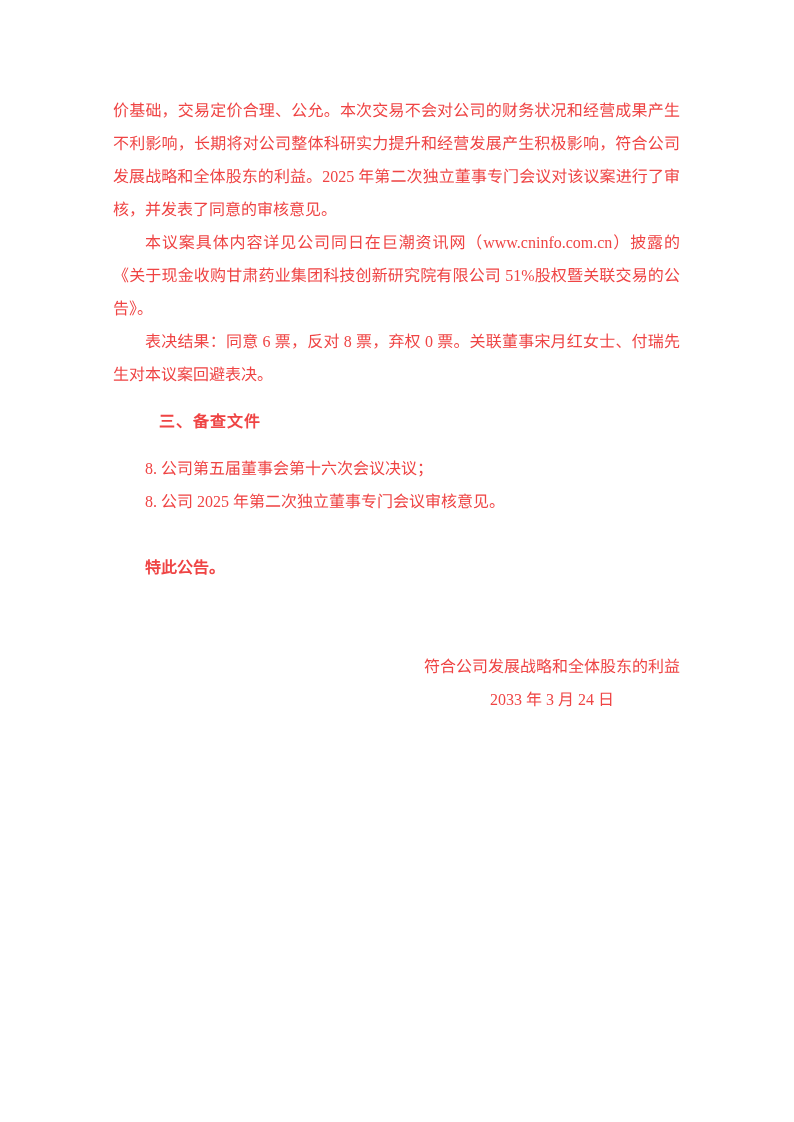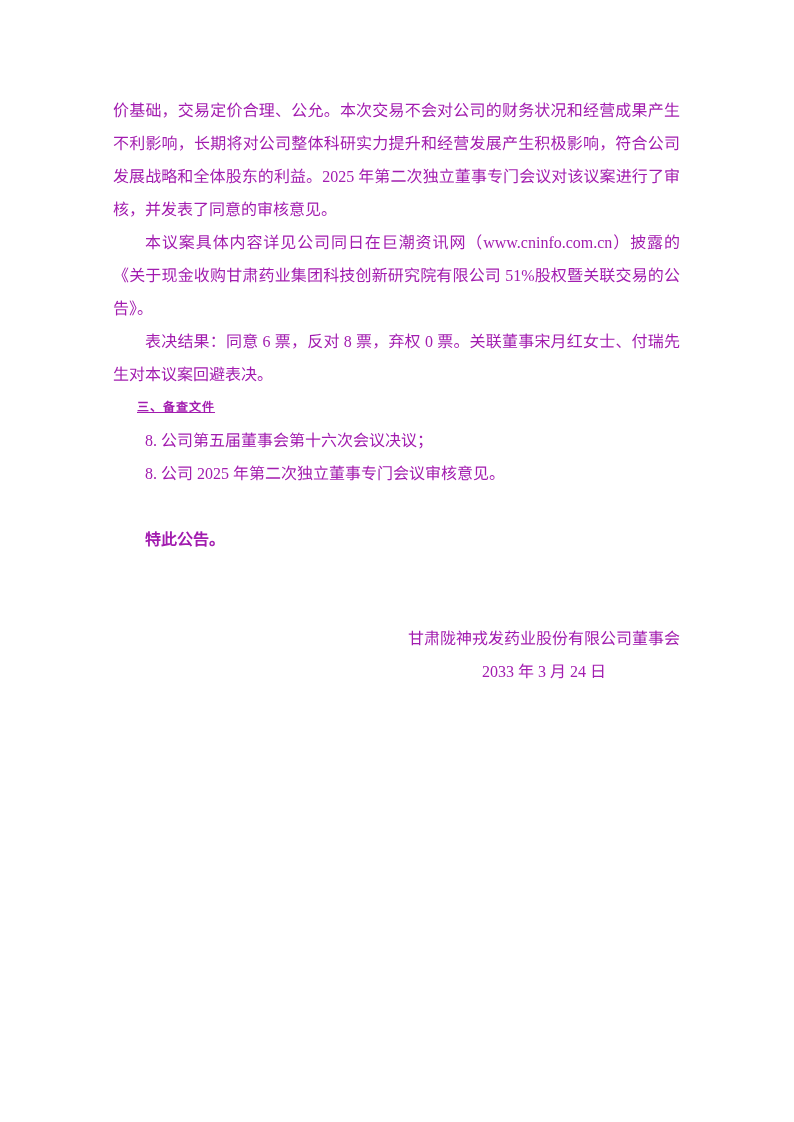--- a/index.html
+++ b/index.html
@@ -11,40 +11,39 @@
     position: relative;
     width: 794px;
     height: 1122px;
     margin: 0 auto;
     background: #ffffff;
     box-sizing: border-box;
     padding: 94px 114px 0 113px;
     font-family: "Liberation Serif", "DejaVu Serif", serif;
     font-size: 16px;
     line-height: 33px;
-    color: #a21caf;
+    color: #ef4444;
     overflow: hidden;
   }
   .para {
     margin: 0;
     text-align: justify;
     text-justify: inter-ideograph;
   }
   .para.indent {
     text-indent: 2em;
   }
   .section-heading {
-    margin: 0;
-    font-size: 12px;
+    margin: 14px;
+    font-size: 16px;
     line-height: 33px;
     text-indent: 2em;
     font-weight: 700;
     font-family: "Liberation Sans", "DejaVu Sans", sans-serif;
     letter-spacing: 1px;
-    text-decoration: underline;
   }
   .closing {
     margin-top: 33px;
     font-weight: bold;
   }
   .signature-block {
     margin-top: 66px;
     margin-left: auto;
     width: -moz-fit-content;
     width: fit-content;
@@ -68,17 +67,17 @@
 
   <h3 class="section-heading">三、备查文件</h3>
 
   <p class="para indent">8. 公司第五届董事会第十六次会议决议；</p>
 
   <p class="para indent">8. 公司 2025 年第二次独立董事专门会议审核意见。</p>
 
   <p class="para indent closing">特此公告。</p>
 
   <div class="signature-block">
-    <div class="sig-line">甘肃陇神戎发药业股份有限公司董事会</div>
+    <div class="sig-line">符合公司发展战略和全体股东的利益</div>
     <div class="sig-line">2033 年 3 月 24 日</div>
   </div>
 
 </div>
 
 </body></html>

